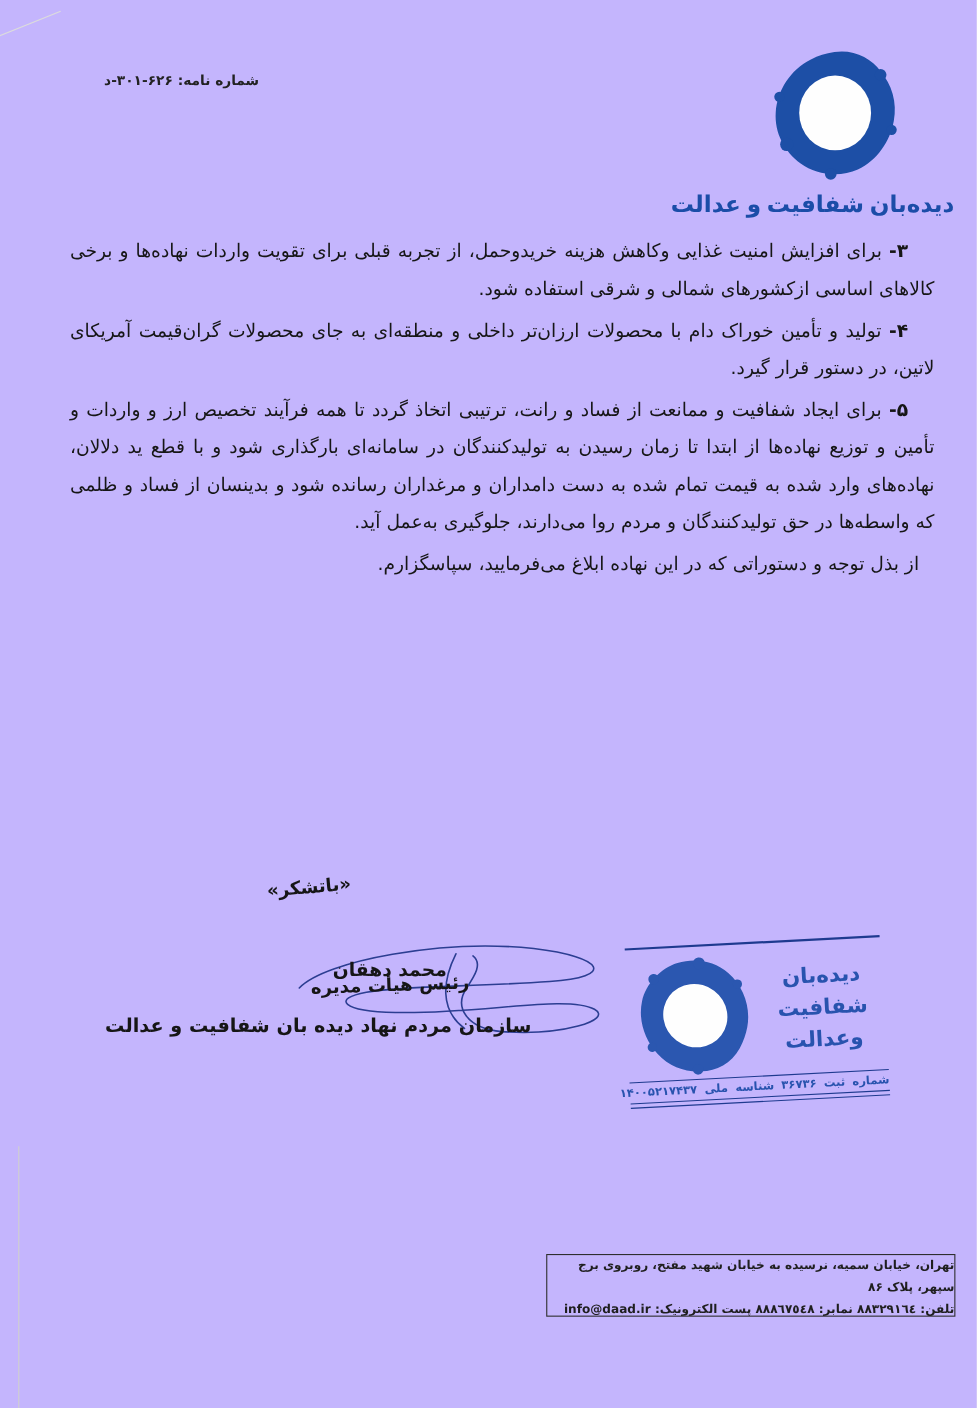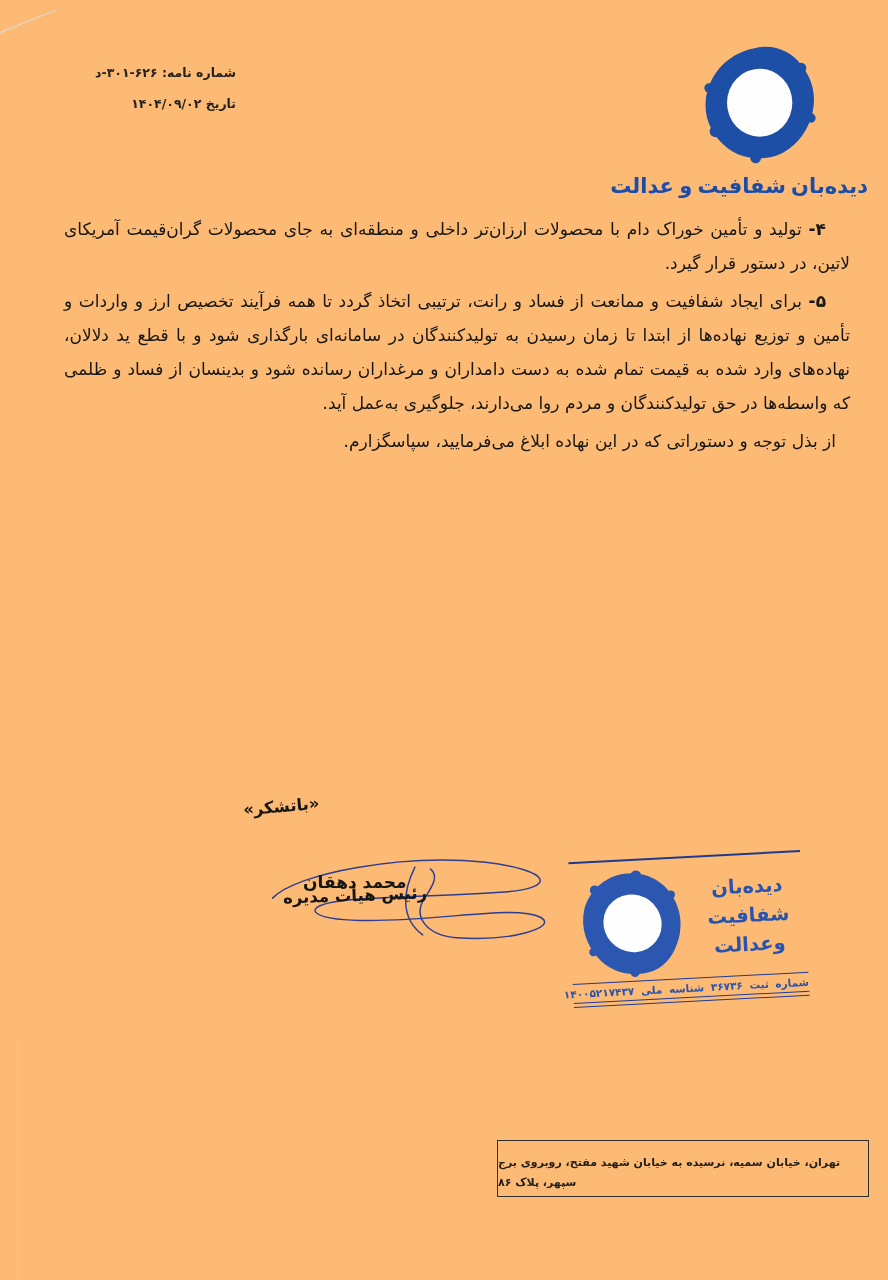--- a/index.html
+++ b/index.html
@@ -1,20 +1,20 @@
 <!DOCTYPE html>
 <html lang="fa" dir="rtl"><head>
 <meta charset="utf-8">
 <style>
   html,body{margin:0;padding:0;background:#e9e9e9;}
   .page{
     position:relative;
     width:888px;height:1280px;
     margin:0 auto;
-    background:#fdba74;
+    background:#c4b5fd;
     font-family:"DejaVu Sans",sans-serif;
     direction:rtl;
     overflow:hidden;
     color:#161616;
   }
   
   .meta{
     position:absolute;left:60px;top:57px;width:176px;
     font-size:12.5px;font-weight:700;color:#222;
     text-align:right;line-height:31px;white-space:nowrap;
@@ -63,78 +63,76 @@
   .stamp-reg{
     text-align:center;font-size:10.5px;font-weight:700;color:#2853ae;
     padding:2px 0 3px;white-space:nowrap;word-spacing:3px;
   }
   .stamp .rule-bot{border-top:1.5px solid #1e3a8f;margin-bottom:3px;}
   .stamp .rule-bot2{border-top:1.5px solid #1e3a8f;}
   
   .footer-box{
     position:absolute;left:497px;top:1140px;width:372px;height:57px;
     box-sizing:border-box;border:1.5px solid #2e2e2e;
-    text-align:left;font-size:11px;font-weight:700;color:#1f1f1f;
-    line-height:20px;padding-top:12px;
+    text-align:right;font-size:11px;font-weight:700;color:#1f1f1f;
+    line-height:20px;padding-top:0;
   }
   
   .scan-vline{position:absolute;left:17px;top:1042px;width:1px;height:238px;background:#cfcfcf;}
   .scan-corner{position:absolute;left:-8px;top:22px;width:66px;height:1px;background:#dcdcdc;transform:rotate(-22deg);}
 </style>
 </head>
 <body>
 
 <div class="page">
 
   <div class="scan-corner"></div>
   <div class="scan-vline"></div>
 
   <div class="meta">
     <div>
       <span>شماره نامه:</span>
       <span class="ltr-override">د-۳۰۱-۶۲۶</span>
-    </div>
-    <div>
-      <span>تاریخ</span>
-      <span>۱۴۰۴/۰۹/۰۲</span>
     </div>
   </div>
 
   <div class="logo">
     <svg width="134" height="128" viewBox="0 0 200 192">
       <g transform="translate(0,-6)">
         <path fill="#1d4fa6" d="M100,14 C126,10 150,22 163,40 C178,58 186,82 181,108 C176,136 158,162 132,174 C108,185 76,182 54,166 C32,150 18,124 20,96 C22,66 40,38 68,24 C78,19 88,16 100,14 Z"></path>
         <circle fill="#1d4fa6" cx="163" cy="45" r="8"></circle>
         <circle fill="#1d4fa6" cx="35" cy="140" r="9"></circle>
         <circle fill="#1d4fa6" cx="95" cy="180" r="8"></circle>
         <circle fill="#1d4fa6" cx="178" cy="120" r="7"></circle>
         <circle fill="#1d4fa6" cx="25" cy="75" r="7"></circle>
         <ellipse fill="#fefefe" cx="101" cy="97" rx="49" ry="51"></ellipse>
       </g>
     </svg>
     <div class="wordmark">دیده‌بان شفافیت و عدالت</div>
   </div>
 
   <div class="body-text">
+    <p class="item"><span class="num">۳-</span> <span>برای افزایش امنیت غذایی وکاهش هزینه خریدوحمل، از تجربه قبلی برای تقویت واردات نهاده‌ها و برخی کالاهای اساسی ازکشورهای شمالی و شرقی استفاده شود.</span></p>
     <p class="item"><span class="num">۴-</span> <span>تولید و تأمین خوراک دام با محصولات ارزان‌تر داخلی و منطقه‌ای به جای محصولات گران‌قیمت آمریکای لاتین، در دستور قرار گیرد.</span></p>
     <p class="item"><span class="num">۵-</span> <span>برای ایجاد شفافیت و ممانعت از فساد و رانت، ترتیبی اتخاذ گردد تا همه فرآیند تخصیص ارز و واردات و تأمین و توزیع نهاده‌ها از ابتدا تا زمان رسیدن به تولیدکنندگان در سامانه‌ای بارگذاری شود و با قطع ید دلالان، نهاده‌های وارد شده به قیمت تمام شده به دست دامداران و مرغداران رسانده شود و بدینسان از فساد و ظلمی که واسطه‌ها در حق تولیدکنندگان و مردم روا می‌دارند، جلوگیری به‌عمل آید.</span></p>
     <p class="closing">از بذل توجه و دستوراتی که در این نهاده ابلاغ می‌فرمایید، سپاسگزارم.</p>
   </div>
 
   <div class="thanks">«باتشکر»</div>
 
   <svg class="sig-ink" width="310" height="112" viewBox="0 0 320 112">
     <g fill="none" stroke="#2c3e92" stroke-width="1.5" stroke-linecap="round">
       <path d="M15,52 C40,26 150,6 235,15 C302,23 312,42 250,46 C180,51 110,50 78,56 C45,62 55,74 105,75 C185,77 265,58 292,72 C310,82 262,97 205,93 C172,90 160,70 172,52 C180,40 187,29 178,22"></path>
       <path d="M162,20 C150,44 146,72 170,90"></path>
     </g>
   </svg>
 
   <div class="sig-name">محمد دهقان</div>
   <div class="sig-title">رئیس هیأت مدیره</div>
+  <div class="sig-org">سازمان مردم نهاد دیده بان شفافیت و عدالت</div>
 
   <div class="stamp">
     <div class="rule-top"></div>
     <div class="stamp-row">
       <svg width="122" height="116" viewBox="0 0 200 192">
         <g transform="rotate(130 100 96) translate(0,-6)">
           <path fill="#2b57b0" d="M100,14 C126,10 150,22 163,40 C178,58 186,82 181,108 C176,136 158,162 132,174 C108,185 76,182 54,166 C32,150 18,124 20,96 C22,66 40,38 68,24 C78,19 88,16 100,14 Z"></path>
           <circle fill="#2b57b0" cx="163" cy="45" r="8"></circle>
           <circle fill="#2b57b0" cx="35" cy="140" r="9"></circle>
           <circle fill="#2b57b0" cx="95" cy="180" r="8"></circle>
@@ -150,15 +148,16 @@
       </div>
     </div>
     <div class="rule-mid"></div>
     <div class="stamp-reg">شماره ثبت ۳۶۷۳۶ شناسه ملی ۱۴۰۰۵۲۱۷۴۳۷</div>
     <div class="rule-bot"></div>
     <div class="rule-bot2"></div>
   </div>
 
   <div class="footer-box">
     <div>تهران، خیابان سمیه، نرسیده به خیابان شهید مفتح، روبروی برج سپهر، پلاک ۸۶</div>
+    <div>تلفن: ٨٨٣٢٩١٦٤ نمابر: ٨٨٨٦٧٥٤٨ پست الکترونیک: info@daad.ir</div>
   </div>
 
 </div>
 
 </body></html>

